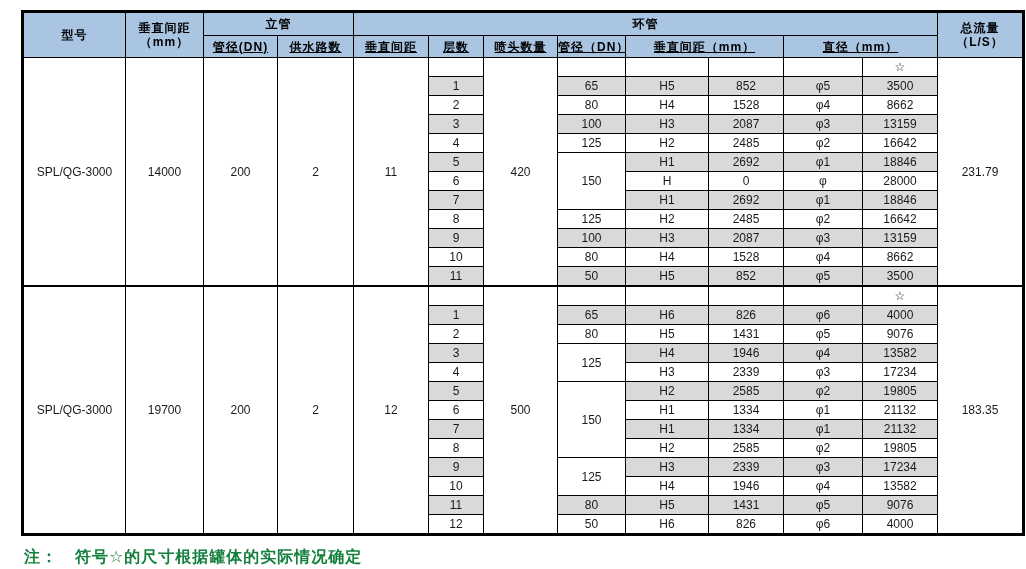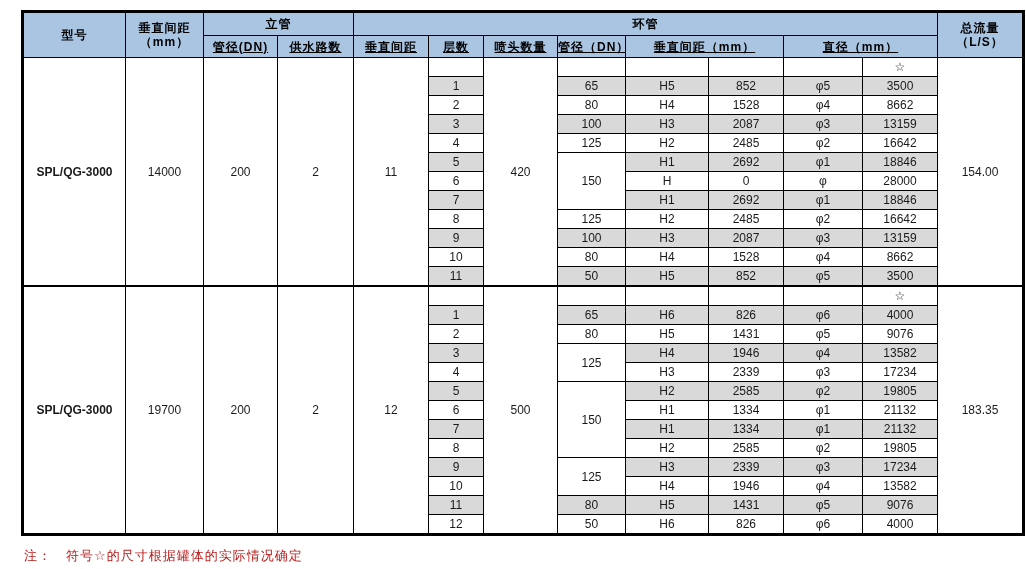--- a/index.html
+++ b/index.html
@@ -23,24 +23,24 @@
     letter-spacing:1px;padding:2px 0;height:18px;line-height:14px;
   }
   thead tr.h2 th{height:17px;text-decoration:underline;}
   td{
     color:var(--data-ink);font-size:12px;
     height:18px;line-height:18px;padding:0;
     background:#fff;
   }
   td.g{background:var(--band-bg);}
   tr.sep td{border-top:2px solid var(--line);}
-  td.model{letter-spacing:0;font-weight:bold;}
+  td.model{letter-spacing:0;}
   .note{
     position:absolute;left:24px;top:547px;
-    font-size:13px;font-weight:normal;color:#b91c1c;letter-spacing:1px;
+    font-size:16px;font-weight:bold;color:#15803d;letter-spacing:1px;
   }
 </style>
 </head>
 <body>
 
 <div class="sheet">
   <table class="spec">
     <colgroup>
       <col style="width:103px">
         <col style="width:78px">
@@ -88,21 +88,21 @@
           <td rowspan="12">200</td>
           <td rowspan="12">2</td>
           <td rowspan="12">11</td>
           <td></td>
           <td rowspan="12">420</td>
           <td></td>
           <td></td>
           <td></td>
           <td></td>
           <td>☆</td>
-          <td rowspan="12">154.00</td>
+          <td rowspan="12">231.79</td>
         </tr>
         <tr>
           <td class="g">1</td>
           <td class="g">65</td>
           <td class="g">H5</td>
           <td class="g">852</td>
           <td class="g">φ5</td>
           <td class="g">3500</td>
         </tr>
         <tr>

